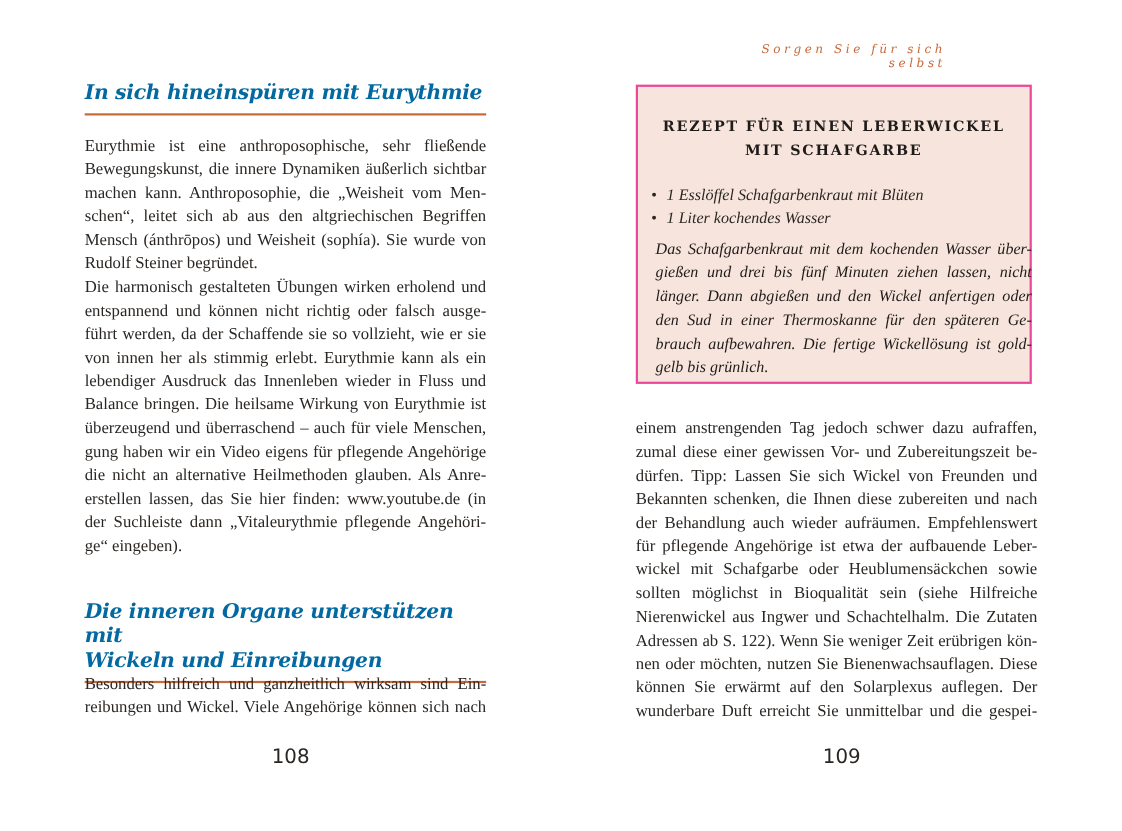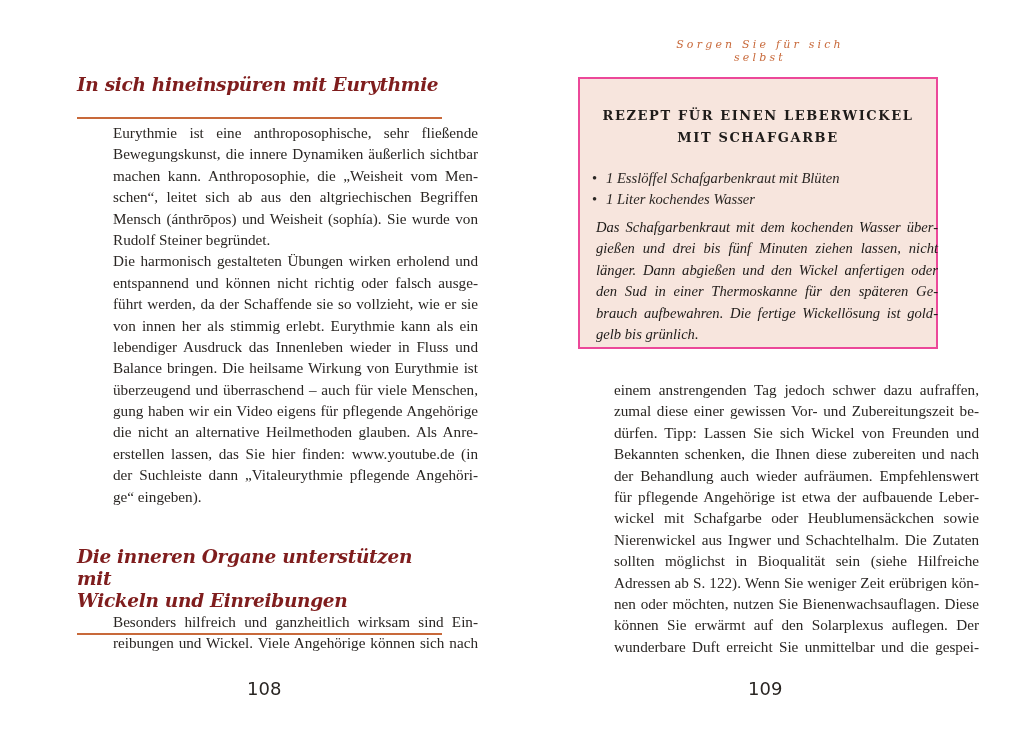--- a/index.html
+++ b/index.html
@@ -7,35 +7,35 @@
       width:1020px; height:755px; background:#ffffff; position:relative; overflow:hidden;
       font-family:"DejaVu Serif", serif; color:#2a2623;
     }
     .page { position:absolute; top:0; height:755px; }
     .page-left { left:0; width:510px; }
     .page-right { left:510px; width:510px; }
 
     .heading {
       position:absolute; left:77px; width:365px;
       font-family:"DejaVu Serif", serif; font-style:italic;
-      color:#7f1d1d; font-size:18.5px; line-height:22px; letter-spacing:-0.3px;
-      border-bottom:2px solid #c8693a; padding-bottom:21px;
+      color:#0369a1; font-size:18.5px; line-height:22px; letter-spacing:-0.3px;
+      border-bottom:2px solid #c8693a; padding-bottom:7px;
     }
     .heading span { display:block; }
 
     .body-text {
       position:absolute; left:77px; width:365px;
       font-family:"Liberation Serif", serif; font-size:15.2px; line-height:21.4px;
-      text-align:justify; hyphens:manual; color:#2a2623;margin-left:36px;
+      text-align:justify; hyphens:manual; color:#2a2623;
     }
 
     .running-head {
       position:absolute; top:38px; left:150px; width:200px;
       font-family:"DejaVu Serif", serif; font-style:italic;
-      font-size:11px; letter-spacing:3.2px; color:#c8693a; text-align:center;
+      font-size:11px; letter-spacing:3.2px; color:#c8693a; text-align:right;
     }
 
     .recipe-box {
       position:absolute; left:68px; top:77px; width:360px; height:272px;
       background:#f7e5dd; border:2px solid #ec4899; box-sizing:border-box;
     }
     .recipe-title {
       position:absolute; top:26px; left:0; width:100%; text-align:center;
       font-family:"DejaVu Serif", serif; font-weight:bold; font-size:13px;
       letter-spacing:1.6px; line-height:22px; color:#1e1b19;
@@ -134,22 +134,22 @@
   </div>
 
   <div class="body-text" style="left:68px;top:379px;" id="right-body">
       <span class="ln">einem anstrengenden Tag jedoch schwer dazu aufraffen,</span>
       <span class="ln">zumal diese einer gewissen Vor- und Zubereitungszeit be-</span>
       <span class="ln">dürfen. Tipp: Lassen Sie sich Wickel von Freunden und</span>
       <span class="ln">Bekannten schenken, die Ihnen diese zubereiten und nach</span>
       <span class="ln">der Behandlung auch wieder aufräumen. Empfehlenswert</span>
       <span class="ln">für pflegende Angehörige ist etwa der aufbauende Leber-</span>
       <span class="ln">wickel mit Schafgarbe oder Heublumensäckchen sowie</span>
+      <span class="ln">sollten möglichst in Bioqualität sein (siehe Hilfreiche</span>
       <span class="ln">Nierenwickel aus Ingwer und Schachtelhalm. Die Zutaten</span>
-      <span class="ln">sollten möglichst in Bioqualität sein (siehe Hilfreiche</span>
       <span class="ln">Adressen ab S. 122). Wenn Sie weniger Zeit erübrigen kön-</span>
       <span class="ln">nen oder möchten, nutzen Sie Bienenwachsauflagen. Diese</span>
       <span class="ln">können Sie erwärmt auf den Solarplexus auflegen. Der</span>
       <span class="ln">wunderbare Duft erreicht Sie unmittelbar und die gespei-</span>
     </div>
 
   <div class="page-number" style="left:238px;">109</div>
 </div>
 
 </body></html>

